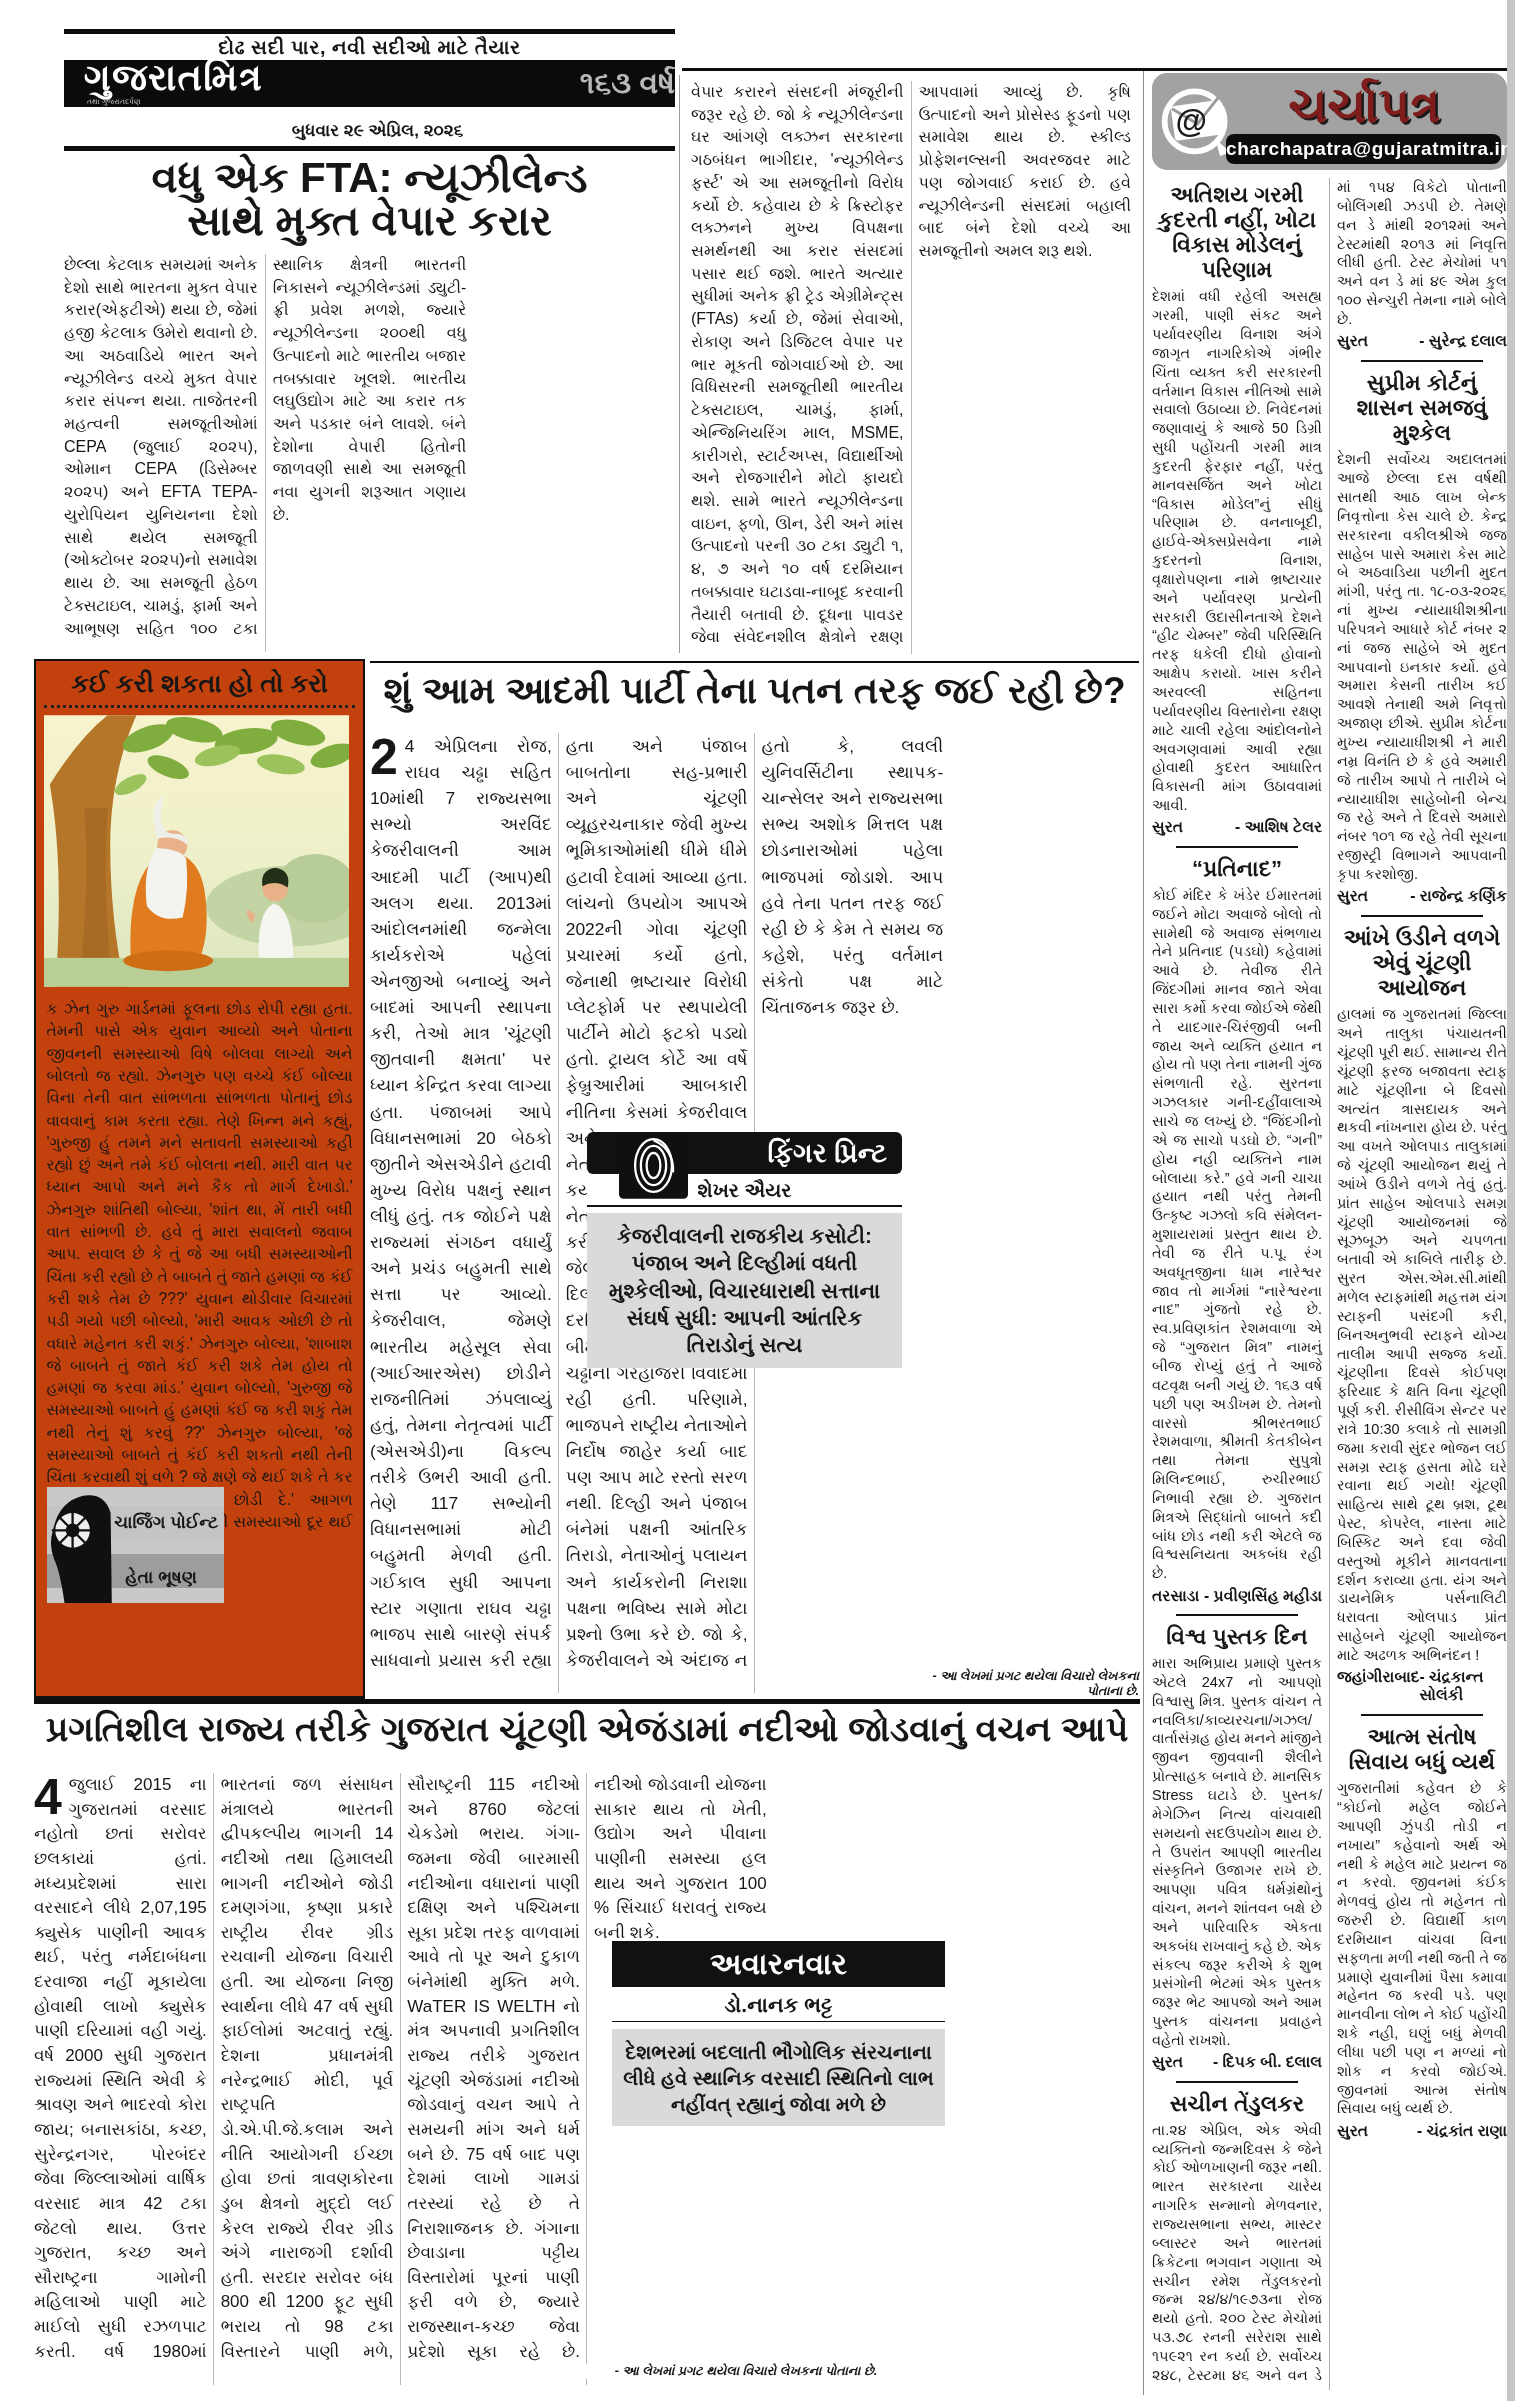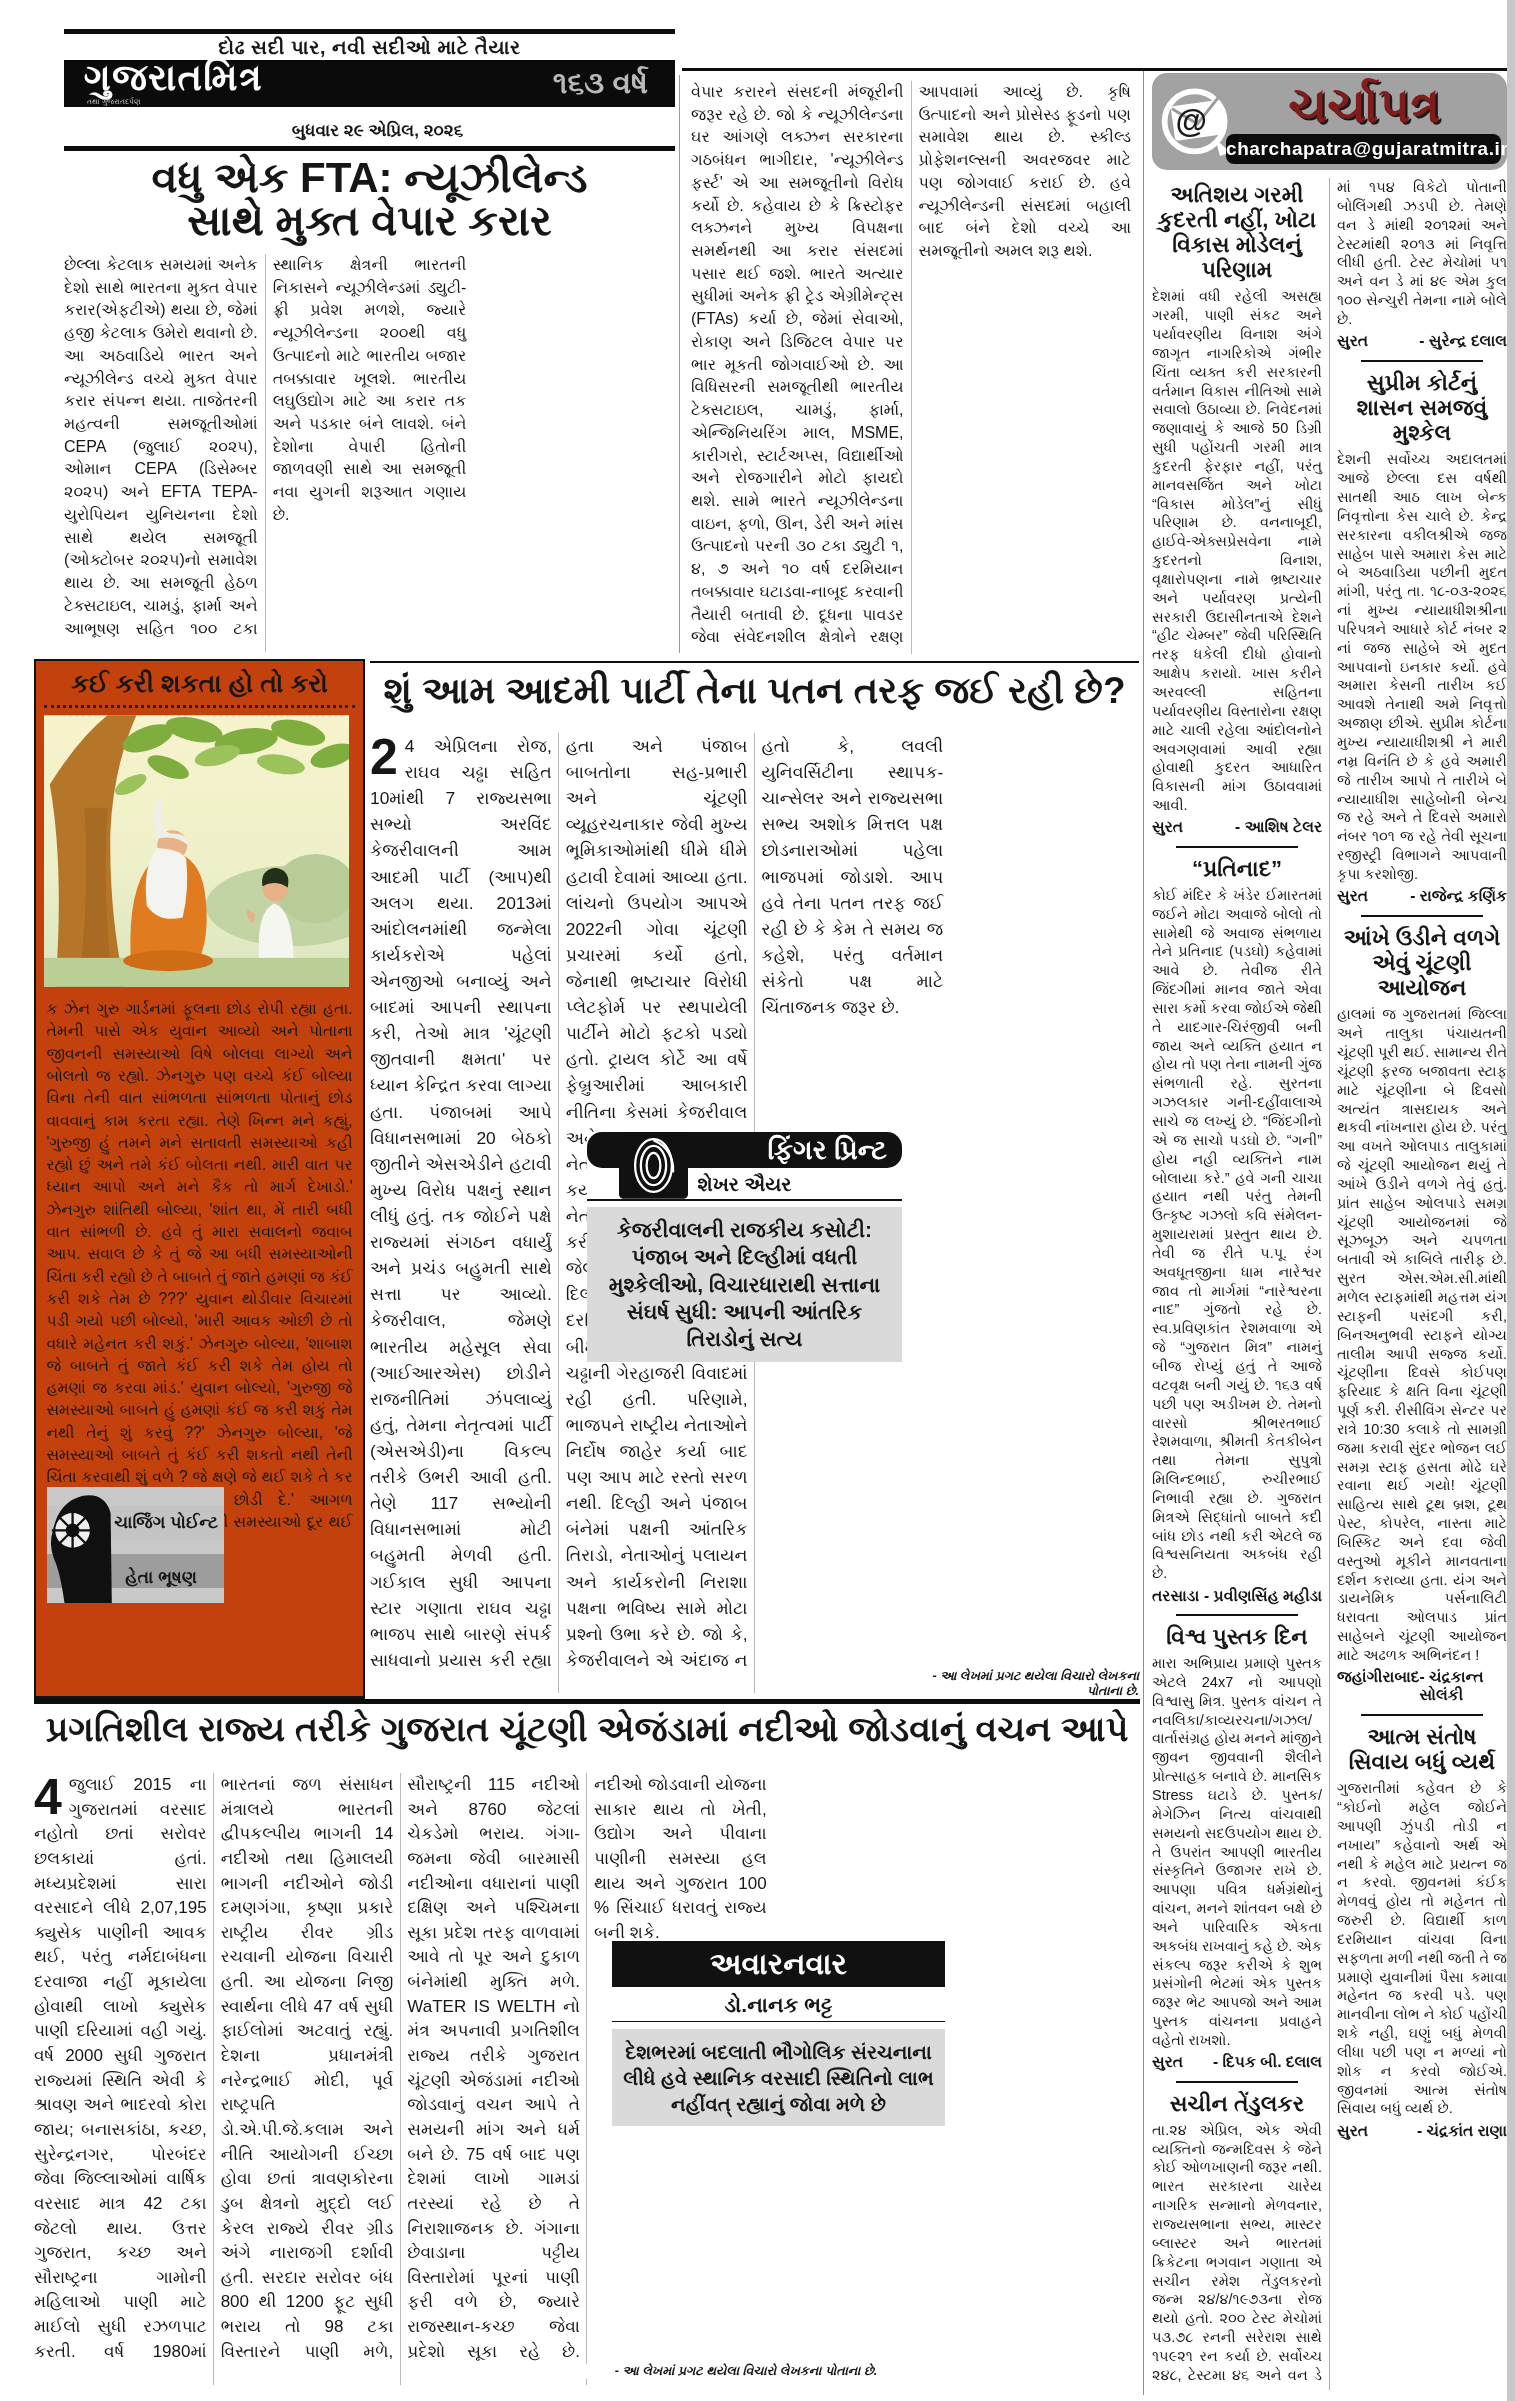--- a/index.html
+++ b/index.html
@@ -11,21 +11,21 @@
   .preline{white-space:pre-line;}
   .cols{column-fill:auto;overflow:hidden;column-rule:0.6px solid #b9b9b9;}
   .bodytxt{font-size:16px;line-height:1.42;}
   .scanedge{position:absolute;right:0;top:0;width:9.3px;height:2401px;background:#c7c7c7;}
 
   
   .tagline{font-weight:700;font-size:19.7px;text-align:center;letter-spacing:0.6px;}
   .logoband{background:#0b0b0b;color:#fff;display:flex;align-items:center;}
   .logotext{font-weight:800;font-size:37px;letter-spacing:1.2px;padding-left:19.7px;line-height:.95;}
   .logosub{font-size:7.5px;color:#cfcfcf;padding-left:23px;margin-top:2.3px;}
-  .years{font-weight:800;font-size:30px;color:#b9b9b9;margin-left:auto;padding-right:27px;}
+  .years{font-weight:800;font-size:30px;color:#b9b9b9;margin-left:auto;}
   .dateline{font-weight:700;font-size:17px;text-align:center;}
   .leadhead{font-weight:800;font-size:42px;line-height:1.02;text-align:center;}
 
   
   .zenbox{border:2.9px solid #111;border-bottom-width:5.8px;background:#c2410c;}
   .zentitle{font-weight:800;font-size:25.4px;text-align:center;padding-top:8px;}
   .zendots{border-bottom:3.5px dotted #222;margin:5.8px 8px 0 8px;}
   .zenstory{padding:9.3px 10.4px;font-size:15.6px;line-height:1.43;}
   .dc::first-letter{float:left;font-size:50px;line-height:.78;font-weight:700;padding:4.6px 7px 0 0;}
   .brandbox{float:left;width:145px;height:116px;background:#c9c9c9;position:relative;margin:5.8px 10.4px 3.5px 0;padding-left:32px;}
@@ -146,21 +146,21 @@
     <div class="brandline1">ચાર્જિંગ પોઈન્ટ</div>
     <div class="brandline2">હેતા ભૂષણ</div>
   </div>
 
   <div class="abs rule" style="left:370px;top:661px;width:769px;height:2.3px;"></div>
   <div class="abs bighead" style="left:370px;top:672px;width:769px;font-size:37px;">શું આમ આદમી પાર્ટી તેના પતન તરફ જઈ રહી છે?</div>
   <div class="abs cols j dc" style="left:370px;top:733px;width:769px;height:960px;column-count:4;column-gap:14px;font-size:17.4px;line-height:1.5;">24 એપ્રિલના રોજ, રાઘવ ચઢ્ઢા સહિત 10માંથી 7 રાજ્યસભા સભ્યો અરવિંદ કેજરીવાલની આમ આદમી પાર્ટી (આપ)થી અલગ થયા. 2013માં આંદોલનમાંથી જન્મેલા કાર્યકરોએ પહેલાં એનજીઓ બનાવ્યું અને બાદમાં આપની સ્થાપના કરી, તેઓ માત્ર 'ચૂંટણી જીતવાની ક્ષમતા' પર ધ્યાન કેન્દ્રિત કરવા લાગ્યા હતા. પંજાબમાં આપે વિધાનસભામાં 20 બેઠકો જીતીને એસએડીને હટાવી મુખ્ય વિરોધ પક્ષનું સ્થાન લીધું હતું. તક જોઈને પક્ષે રાજ્યમાં સંગઠન વધાર્યું અને પ્રચંડ બહુમતી સાથે સત્તા પર આવ્યો. કેજરીવાલ, જેમણે ભારતીય મહેસૂલ સેવા (આઈઆરએસ) છોડીને રાજનીતિમાં ઝંપલાવ્યું હતું, તેમના નેતૃત્વમાં પાર્ટી (એસએડી)ના વિકલ્પ તરીકે ઉભરી આવી હતી. તેણે 117 સભ્યોની વિધાનસભામાં મોટી બહુમતી મેળવી હતી. ગઈકાલ સુધી આપના સ્ટાર ગણાતા રાઘવ ચઢ્ઢા ભાજપ સાથે બારણે સંપર્ક સાધવાનો પ્રયાસ કરી રહ્યા હતા અને પંજાબ બાબતોના સહ-પ્રભારી અને ચૂંટણી વ્યૂહરચનાકાર જેવી મુખ્ય ભૂમિકાઓમાંથી ધીમે ધીમે હટાવી દેવામાં આવ્યા હતા. લાંચનો ઉપયોગ આપએ 2022ની ગોવા ચૂંટણી પ્રચારમાં કર્યો હતો, જેનાથી ભ્રષ્ટાચાર વિરોધી પ્લેટફોર્મ પર સ્થપાયેલી પાર્ટીને મોટો ફટકો પડ્યો હતો. ટ્રાયલ કોર્ટે આ વર્ષે ફેબ્રુઆરીમાં આબકારી નીતિના કેસમાં કેજરીવાલ અને અન્ય આપ નેતાઓને નિર્દોષ જાહેર કર્યા તે પહેલાં પાર્ટીના ઘણા નેતાઓ ધરપકડનો સામનો કરી રહ્યા હતા અથવા જેલમાં હતા. 2025ની દિલ્હી વિધાનસભા ચૂંટણી દરમિયાન આંખની બીમારીના બહાને રાઘવ ચઢ્ઢાની ગેરહાજરી વિવાદમાં રહી હતી. પરિણામે, ભાજપને રાષ્ટ્રીય નેતાઓને નિર્દોષ જાહેર કર્યા બાદ પણ આપ માટે રસ્તો સરળ નથી. દિલ્હી અને પંજાબ બંનેમાં પક્ષની આંતરિક તિરાડો, નેતાઓનું પલાયન અને કાર્યકરોની નિરાશા પક્ષના ભવિષ્ય સામે મોટા પ્રશ્નો ઉભા કરે છે. જો કે, કેજરીવાલને એ અંદાજ ન હતો કે, લવલી યુનિવર્સિટીના સ્થાપક-ચાન્સેલર અને રાજ્યસભા સભ્ય અશોક મિત્તલ પક્ષ છોડનારાઓમાં પહેલા ભાજપમાં જોડાશે. આપ હવે તેના પતન તરફ જઈ રહી છે કે કેમ તે સમય જ કહેશે, પરંતુ વર્તમાન સંકેતો પક્ષ માટે ચિંતાજનક જરૂર છે.</div>
   <div class="abs disc" style="left:902px;top:1669px;width:237px;text-align:right;background:#fff;">- આ લેખમાં પ્રગટ થયેલા વિચારો લેખકના પોતાના છે.</div>
 
   <div class="abs" style="left:587px;top:1132px;width:315px;height:209px;background:#ffffff;">
-    <div class="kickband" style="height:36px;border-radius:15px;">
+    <div class="kickband" style="height:42px;border-radius:6px;">
       <span style="margin-left:auto;padding-right:15px;font-size:27px;">ફિંગર પ્રિન્ટ</span>
     </div>
     <svg class="abs" style="left:32px;top:0;" width="69" height="67" viewBox="0 0 120 116">
       <rect width="120" height="116" rx="8" fill="#101010"></rect>
       <g fill="none" stroke="#ffffff" stroke-width="4">
         <ellipse cx="60" cy="58" rx="12" ry="22"></ellipse>
           <ellipse cx="60" cy="58" rx="22" ry="34"></ellipse>
         <ellipse cx="60" cy="58" rx="32" ry="46"></ellipse>
           <path d="M60 14 Q96 30 94 70"></path>
       </g>

